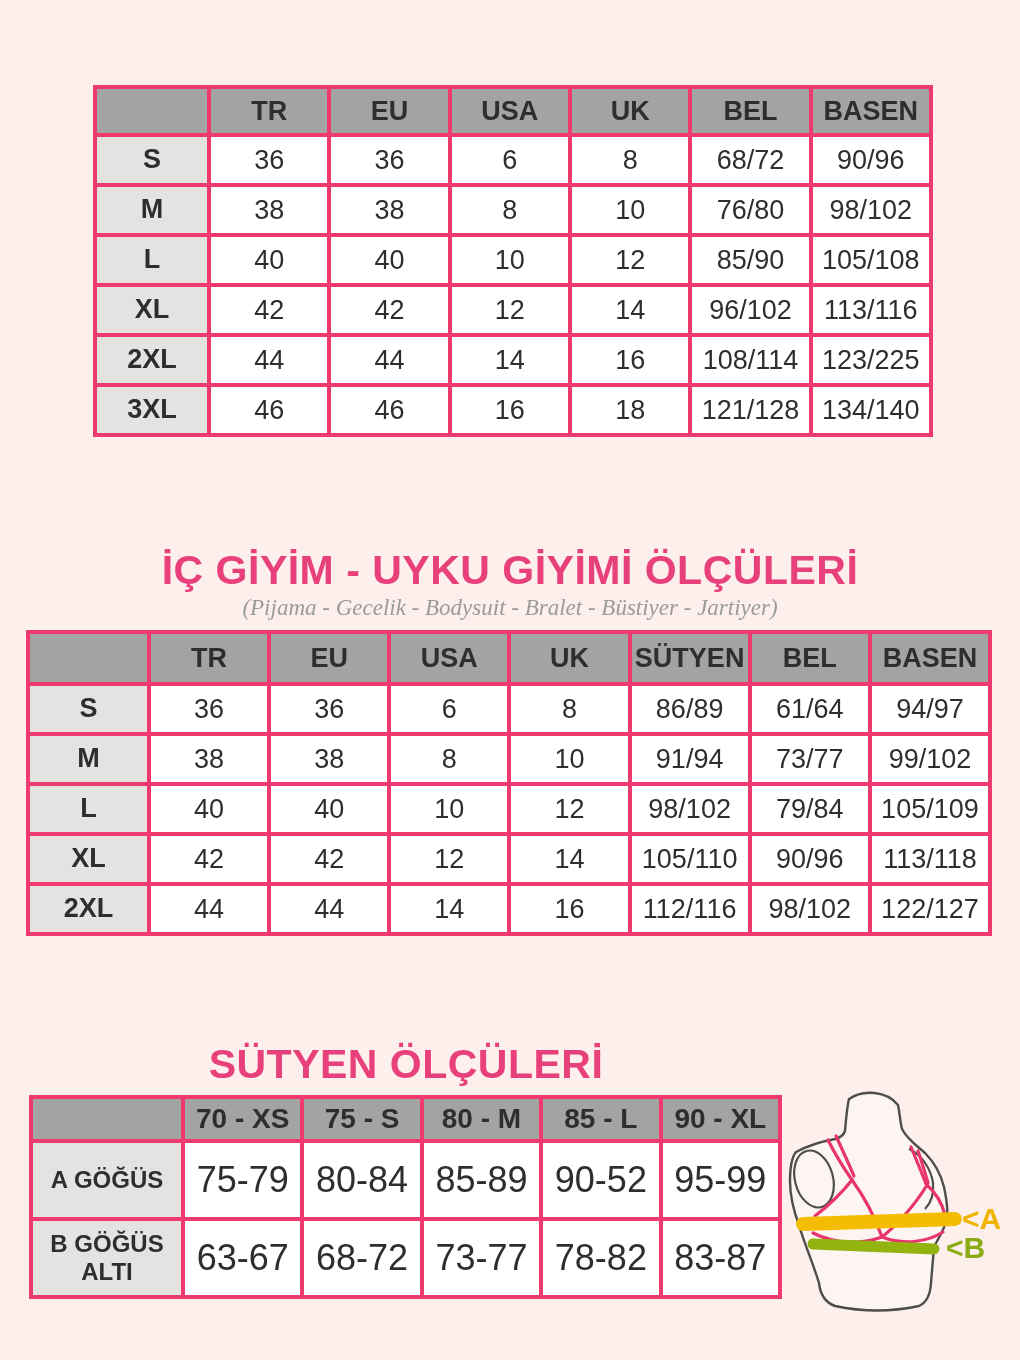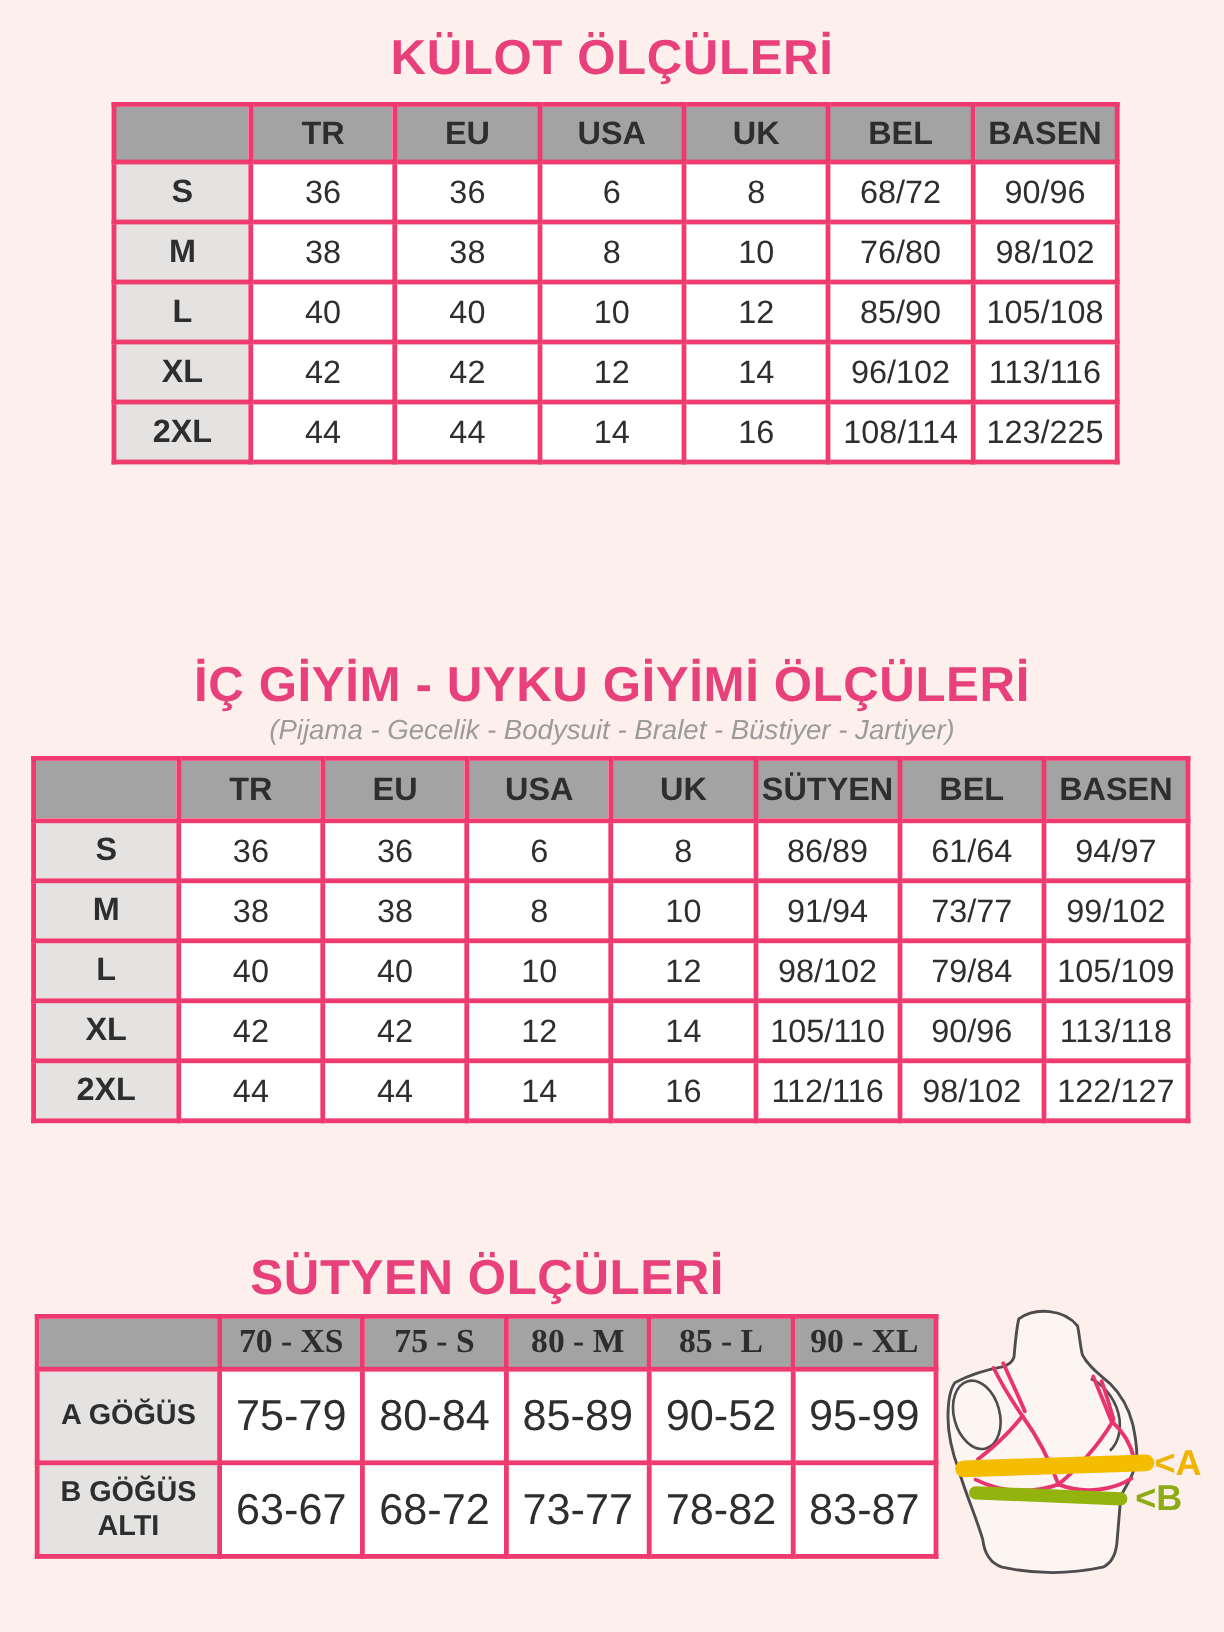--- a/index.html
+++ b/index.html
@@ -22,20 +22,21 @@
   #title-kulot   { top:26px;  left:0; width:1020px; }
   #title-icgiyim { top:548px; left:0; width:1020px; }
   #title-sutyen  { top:1042px; left:30px; width:752px; }
   .sec-subtitle {
     position:absolute;
     top:595px; left:0; width:1020px;
     text-align:center;
     color:#9b9b9b;
     font-style:italic;
     font-size:23px;
+    font-family:Liberation Serif, serif;
   }
   table.size-table {
     position:absolute;
     border-collapse:collapse;
     table-layout:fixed;
   }
   .size-table th, .size-table td {
     border:4px solid #ee3a6e;
     text-align:center;
     vertical-align:middle;
@@ -63,39 +64,38 @@
   #table-kulot thead tr { height:48px; }
   #table-kulot tbody tr { height:50px; }
   #table-kulot thead th:first-child { width:110px; }
 
   #table-icgiyim { left:26px; top:630px; width:966px; }
   #table-icgiyim thead tr { height:52px; }
   #table-icgiyim tbody tr { height:50px; }
   #table-icgiyim thead th:first-child { width:117px; }
 
   #table-sutyen { left:29px; top:1095px; width:753px; }
-  #table-sutyen thead tr { height:44px;font-family:Liberation Serif, serif; }
+  #table-sutyen thead tr { height:44px; }
   #table-sutyen tbody tr { height:78px; }
   #table-sutyen thead th:first-child { width:148px; }
   #table-sutyen thead th { font-size:28px; }
   #table-sutyen tbody th { font-size:24px; }
   #table-sutyen td { font-size:36px; }
 
   #bra-diagram {
     position:absolute;
     left:785px; top:1087px;
     width:235px; height:273px;
   }
 </style>
 </head>
 <body>
 
 <div class="page">
 
-  <div class="sec-title" id="title-kulot">KÜLOT ÖLÇÜLERİ</div>
 
   <table class="size-table" id="table-kulot">
       <thead>
         <tr>
           <th></th>
           <th>TR</th>
           <th>EU</th>
           <th>USA</th>
           <th>UK</th>
           <th>BEL</th>
@@ -140,20 +140,29 @@
           <td>113/116</td>
         </tr>
         <tr>
           <th>2XL</th>
           <td>44</td>
           <td>44</td>
           <td>14</td>
           <td>16</td>
           <td>108/114</td>
           <td>123/225</td>
+        </tr>
+        <tr>
+          <th>3XL</th>
+          <td>46</td>
+          <td>46</td>
+          <td>16</td>
+          <td>18</td>
+          <td>121/128</td>
+          <td>134/140</td>
         </tr>
       </tbody>
     </table>
 
   <div class="sec-title" id="title-icgiyim">İÇ GİYİM - UYKU GİYİMİ ÖLÇÜLERİ</div>
 
   <div class="sec-subtitle">(Pijama - Gecelik - Bodysuit - Bralet - Büstiyer - Jartiyer)</div>
 
   <table class="size-table" id="table-icgiyim">
       <thead>

